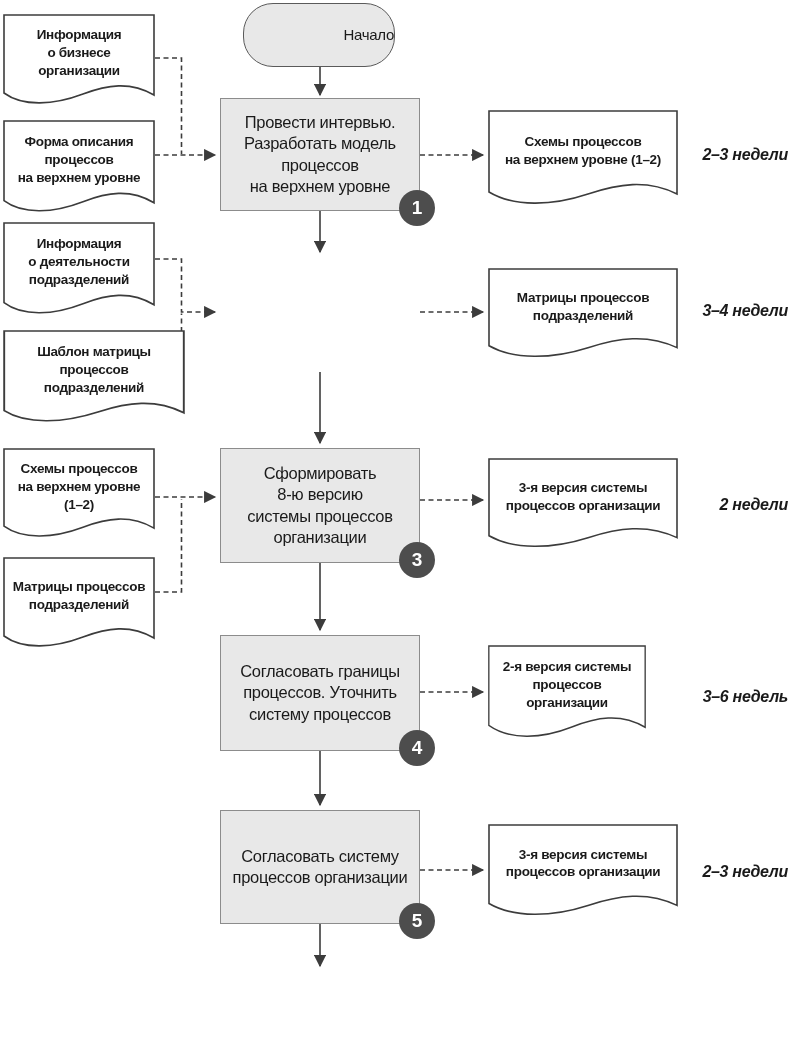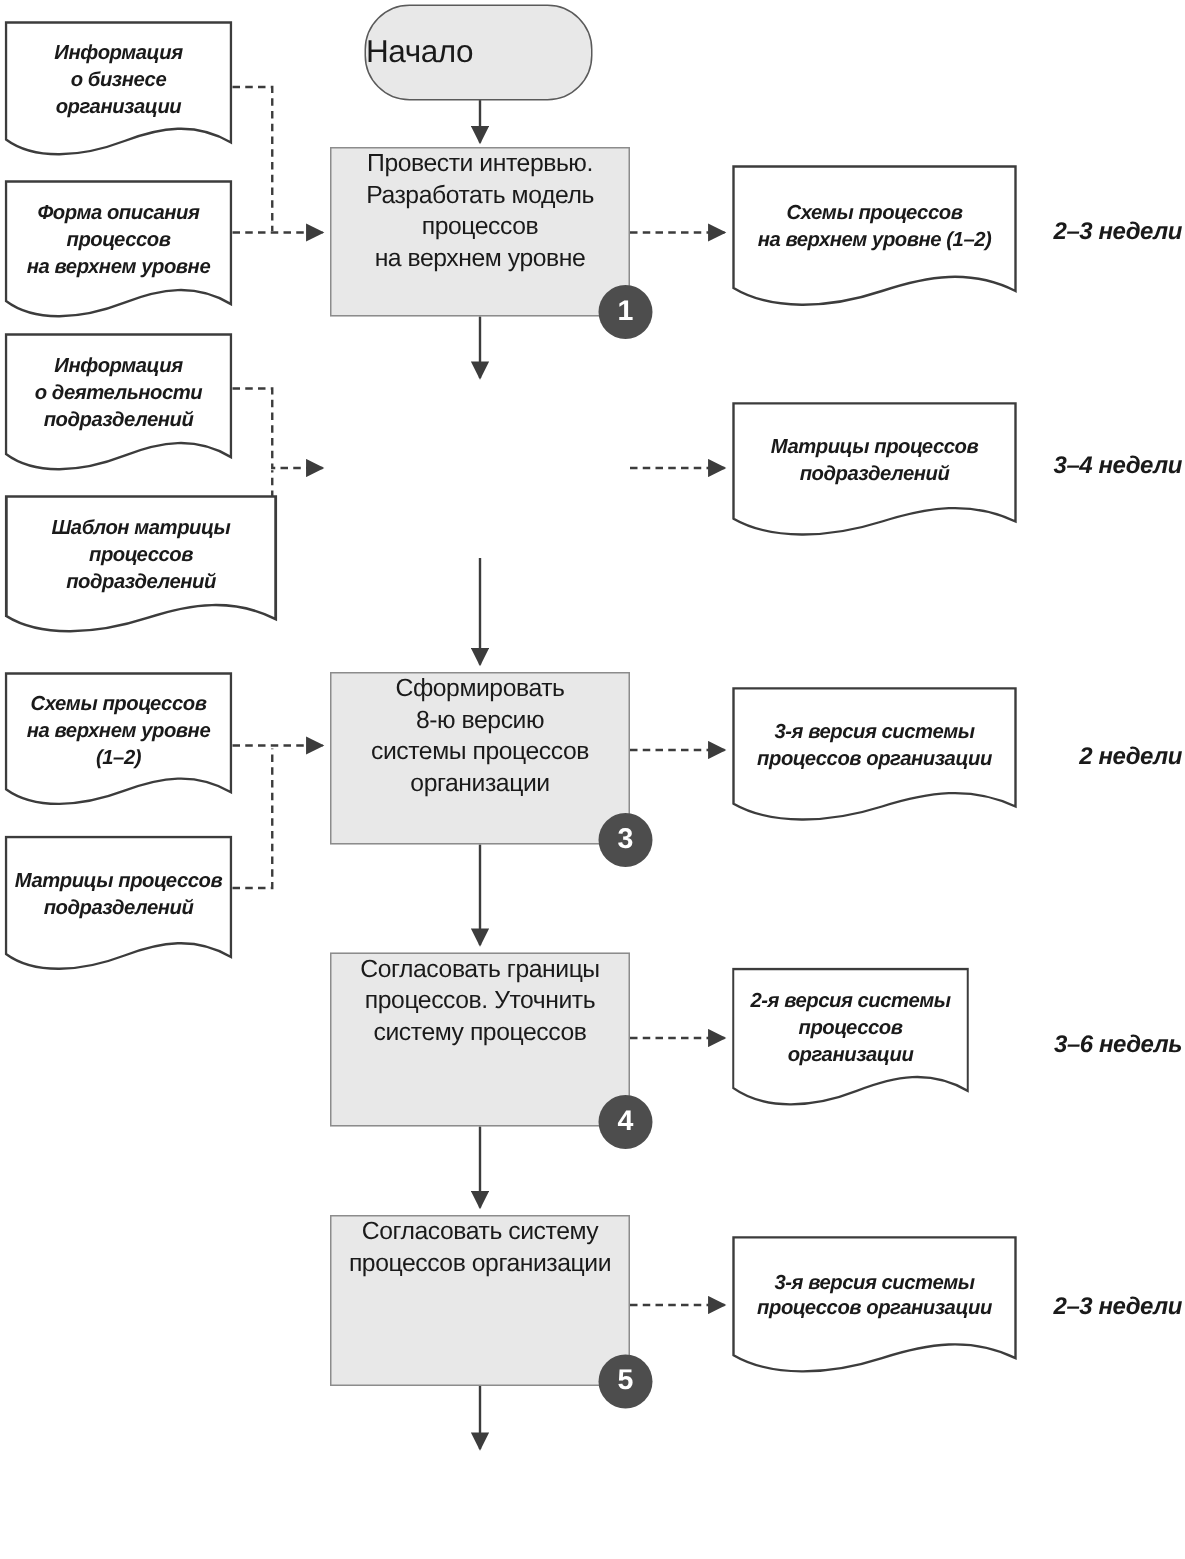--- a/index.html
+++ b/index.html
@@ -11,37 +11,37 @@
   .canvas{
     position:relative;width:790px;height:1039px;overflow:hidden;background:#ffffff;
     font-family:"Liberation Sans","DejaVu Sans",sans-serif;color:var(--text);
     letter-spacing:-0.3px;
   }
   .connectors{position:absolute;left:0;top:0;width:790px;height:1039px;}
   .connectors .sv{stroke:var(--line);stroke-width:1.6;fill:none;}
   .connectors .dl{stroke:var(--line);stroke-width:1.6;fill:none;stroke-dasharray:5 3.5;}
   .connectors .ah{fill:var(--line);}
   .terminator{
-    position:absolute;display:flex;align-items:center;justify-content:flex-start;
+    position:absolute;display:flex;align-items:center;justify-content:flex-end;
     background:var(--shape-fill);border:1.6px solid #5a5a5a;border-radius:30px;
-    font-size:21px;line-height:1.25;text-align:center;
+    font-size:15px;line-height:1.25;text-align:center;
   }
   .pbox{
     position:absolute;left:220px;width:198px;
-    display:flex;align-items:flex-start;justify-content:center;
+    display:flex;align-items:center;justify-content:center;
     background:var(--shape-fill);border:1.6px solid var(--shape-border);
     font-size:16.5px;line-height:1.28;text-align:center;white-space:pre-line;
   }
   .badge{
     position:absolute;right:-16px;bottom:-16px;width:36px;height:36px;border-radius:50%;
     background:var(--badge-fill);color:var(--badge-text);
     display:flex;align-items:center;justify-content:center;
     font-size:19px;font-weight:bold;letter-spacing:0;
   }
-  .doc{position:absolute;font-style:italic;}
+  .doc{position:absolute;}
   .doc svg{position:absolute;left:0;top:0;width:100%;height:100%;}
   .doc svg path{fill:var(--doc-fill);stroke:var(--doc-border);stroke-width:1.6;}
   .doc .label{
     position:absolute;left:3%;right:3%;top:4%;bottom:20%;
     display:flex;align-items:center;justify-content:center;
     font-size:13.5px;font-weight:bold;line-height:1.32;text-align:center;white-space:pre-line;
   }
   .duration{
     position:absolute;right:2px;width:190px;height:22px;line-height:22px;
     text-align:right;font-size:16px;font-style:italic;font-weight:bold;white-space:nowrap;

